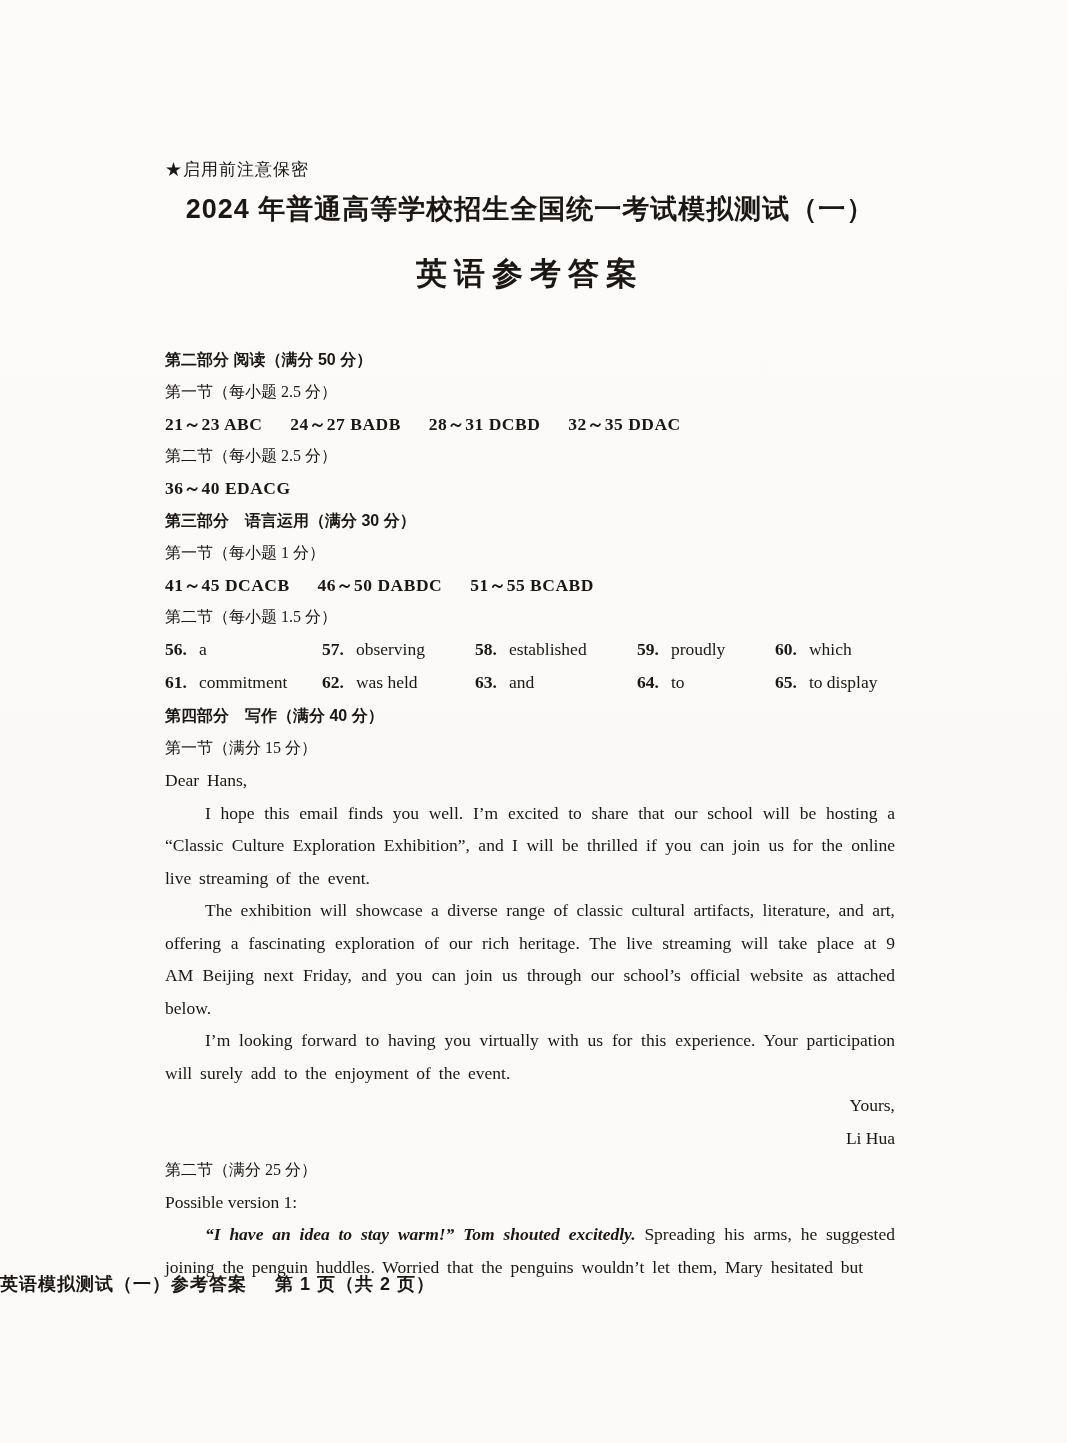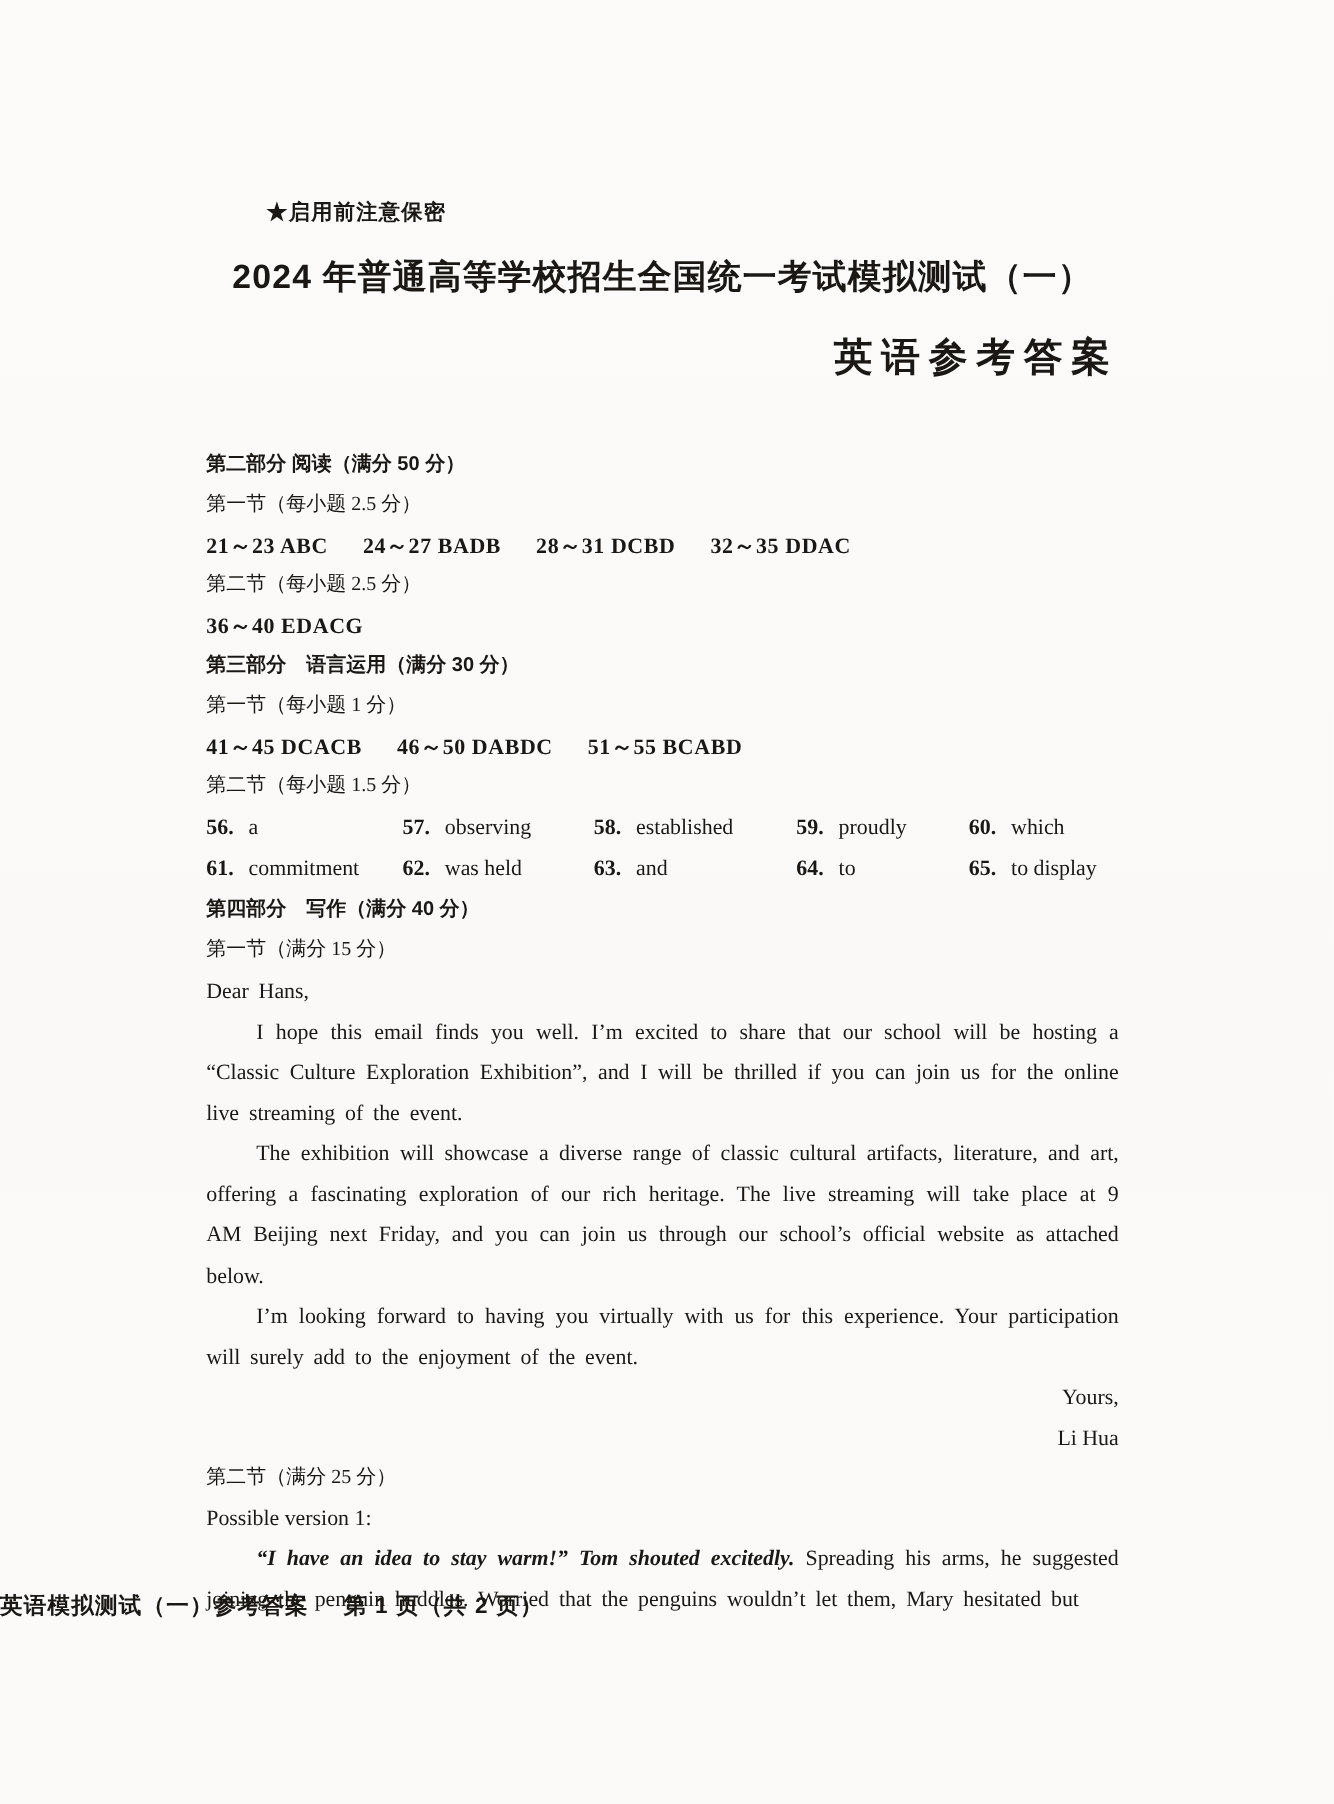--- a/index.html
+++ b/index.html
@@ -11,37 +11,36 @@
   }
   .page {
     position: relative;
     width: 1067px;
     height: 1443px;
     padding: 158px 172px 0 165px;
     background: linear-gradient(180deg, #fcfbf9 0%, #faf9f7 55%, #fbfaf8 100%);
   }
   .security-note {
     font-family: "Liberation Sans", sans-serif;
-    font-weight: 700;
+    font-weight: 400;
     font-size: 17px;
     letter-spacing: 1px;
-    margin-left: 48px;
   }
   .title {
-    margin-top: 22px;
+    margin-top: 10px;
     text-align: center;
     font-family: "Liberation Sans", sans-serif;
     font-weight: 700;
     font-size: 27px;
     letter-spacing: 1px;
     white-space: nowrap;
   }
   .subtitle {
     margin-top: 26px;
-    text-align: right;
+    text-align: center;
     font-family: "Liberation Sans", sans-serif;
     font-weight: 700;
     font-size: 31px;
     letter-spacing: 7px;
   }
   .content { margin-top: 48px; }
   .doc-line { font-size: 17.5px; line-height: 32px; }
   .sec-heading {
     font-family: "Liberation Sans", sans-serif;
     font-weight: 700;

